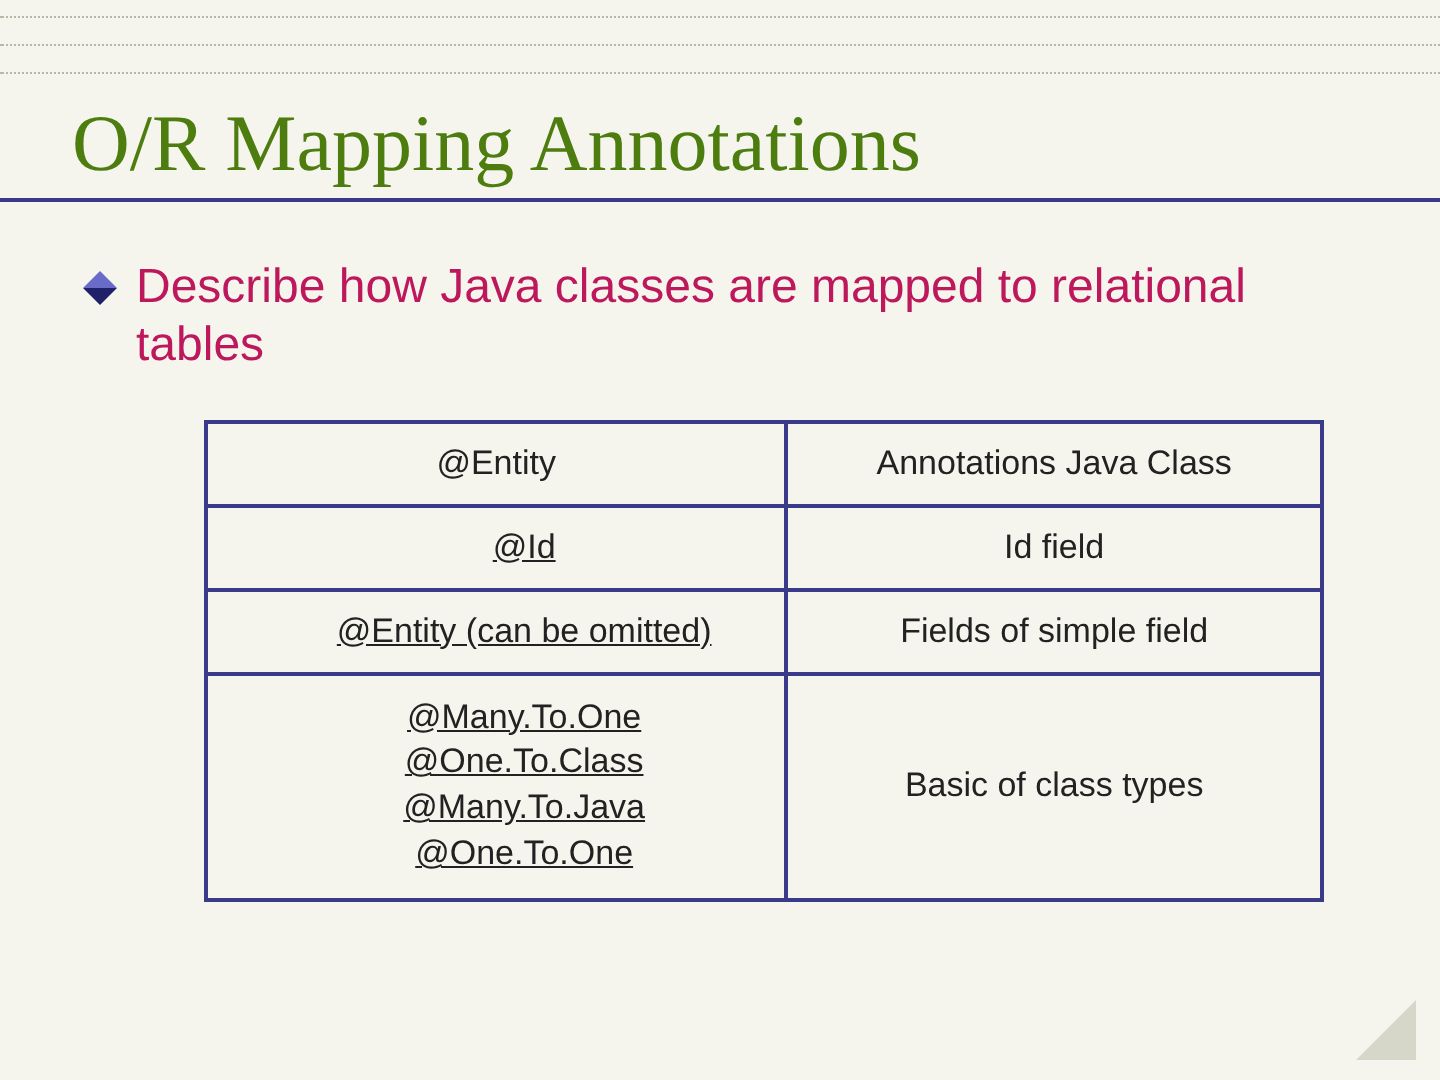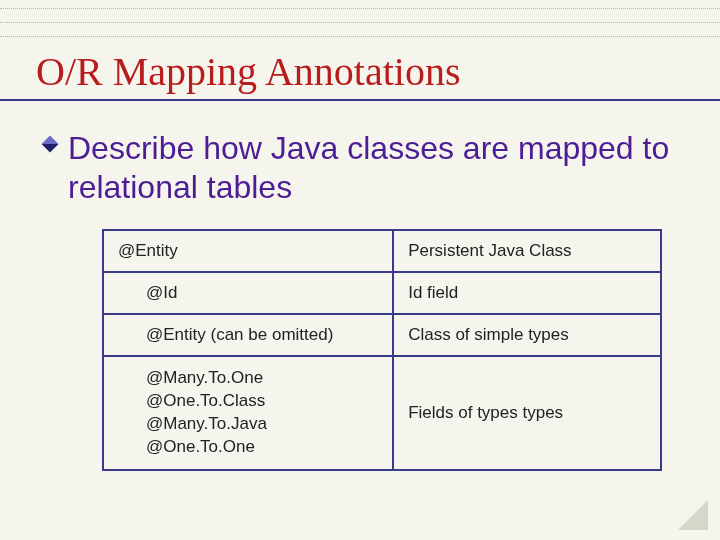--- a/index.html
+++ b/index.html
@@ -21,21 +21,21 @@
   }
   .slide {
     position: relative;
     padding: 48px 36px 20px 36px;
     height: 100%;
     box-sizing: border-box;
   }
   .title {
     font-family: Georgia, "Times New Roman", serif;
     font-size: 40px;
-    color: #b91c1c;
+    color: #4d7c0f;
     margin: 0 0 4px 0;
     font-weight: normal;
   }
   .rule {
     height: 2px;
     background: #3a3a8a;
     margin-left: -36px;
     margin-right: -36px;
     margin-bottom: 28px;
   }
@@ -47,39 +47,40 @@
   .diamond {
     width: 12px;
     height: 12px;
     flex: 0 0 12px;
     margin-top: 9px;
     margin-right: 12px;
     background: linear-gradient(135deg, #6a6ac8 0%, #6a6ac8 49%, #20206a 51%, #20206a 100%);
     transform: rotate(45deg);
   }
   .bullet-text {
-    font-size: 32px;
-    color: #4c1d95;
+    font-size: 24px;
+    color: #be185d;
     line-height: 1.22;
   }
   table.grid {
     border-collapse: collapse;
     margin: 10px 0 0 66px;
     width: 560px;
   }
   table.grid td {
     border: 2px solid #3a3a8a;
     padding: 10px 14px;
     font-size: 17px;
     color: #222;
     vertical-align: middle;
+    text-align: center;
   }
   table.grid td.left { width: 52%; }
   table.grid td.right { width: 48%; }
-  .indent { padding-left: 28px; display:block; }
+  .indent { padding-left: 28px; display:block;text-decoration:underline; }
   .tall { line-height: 1.35; margin-left: 20px; }
   .centerish { text-align: left; padding-left: 40px; border-radius: 15px; }
   .corner {
     position: absolute;
     right: 12px;
     bottom: 10px;
     width: 30px;
     height: 30px;
   }
   .corner::before {
@@ -116,42 +117,42 @@
 
   <div class="bullet-row">
     <div class="diamond"></div>
     <div class="bullet-text">Describe how Java classes are mapped to relational tables</div>
   </div>
 
   <table class="grid">
     <tbody>
         <tr>
       <td class="left">@Entity</td>
-      <td class="right">Persistent Java Class</td>
+      <td class="right">Annotations Java Class</td>
     </tr>
     <tr>
       <td class="left">
             <span class="indent">@Id</span>
           </td>
       <td class="right centerish">Id field</td>
     </tr>
     <tr>
       <td class="left">
             <span class="indent">@Entity (can be omitted)</span>
           </td>
-      <td class="right centerish">Class of simple types</td>
+      <td class="right centerish">Fields of simple field</td>
     </tr>
     <tr>
       <td class="left tall">
         <span class="indent multi" id="multi-cell">
               <span>@Many.To.One</span>
               <span>@One.To.Class</span>
               <span>@Many.To.Java</span>
               <span>@One.To.One</span>
             </span>
       </td>
-      <td class="right centerish">Fields of types types</td>
+      <td class="right centerish">Basic of class types</td>
     </tr>
   </tbody>
     </table>
 
   <div class="corner"></div>
 </div>
 
 </body></html>

